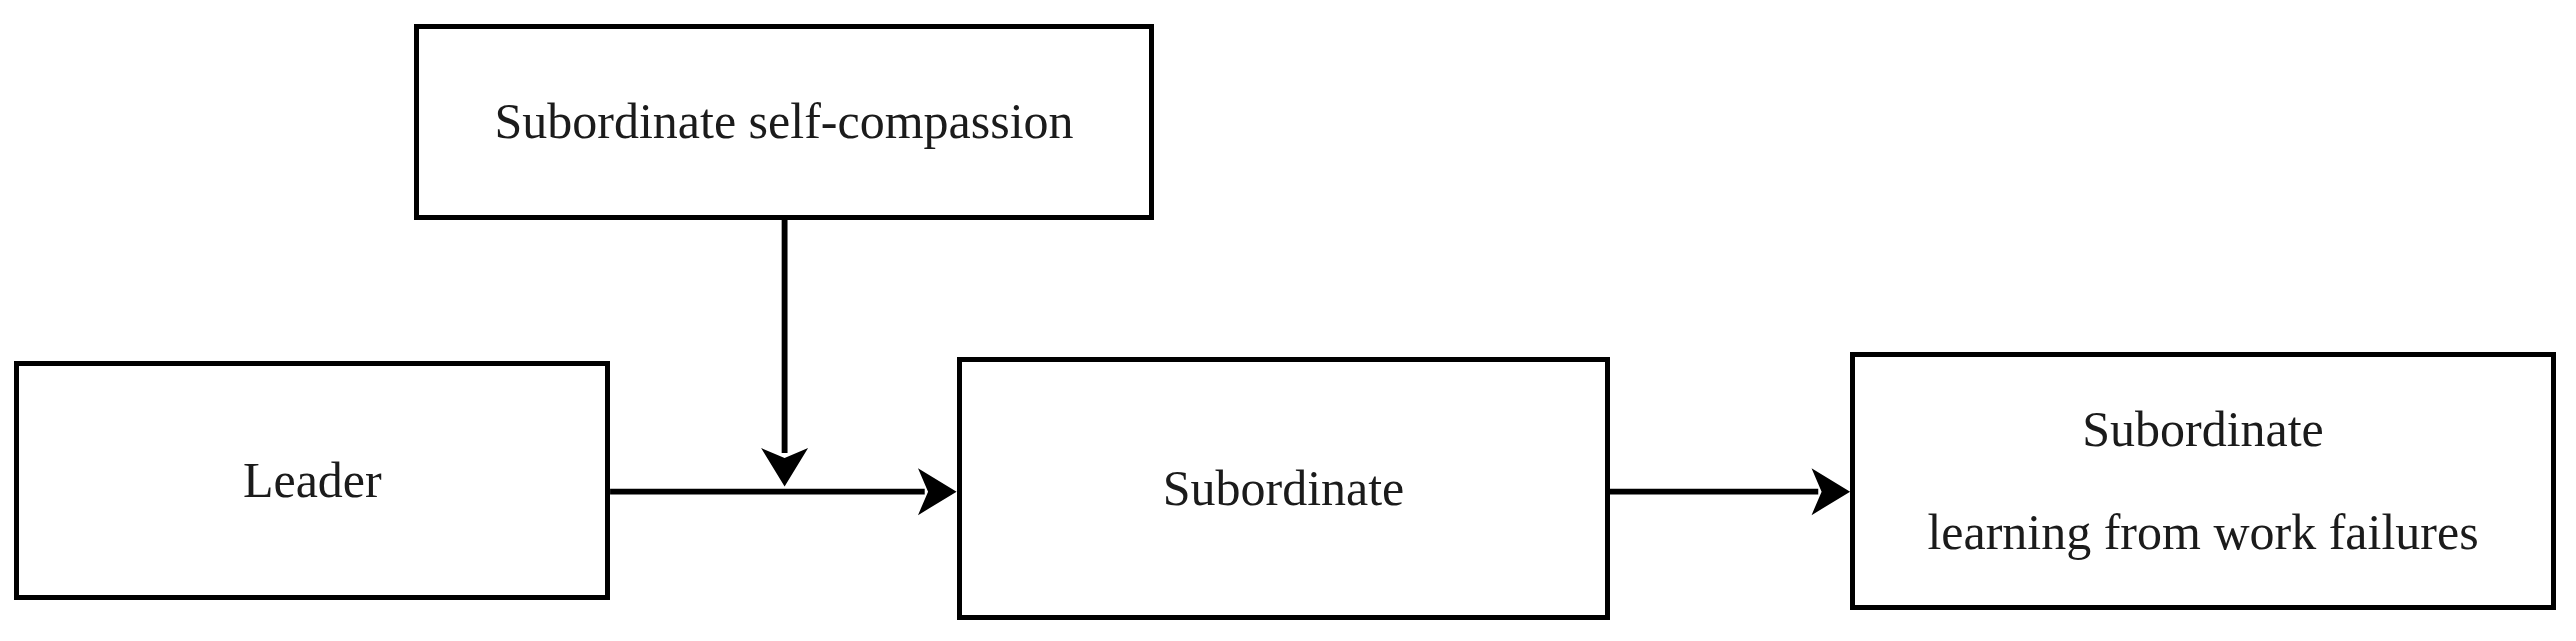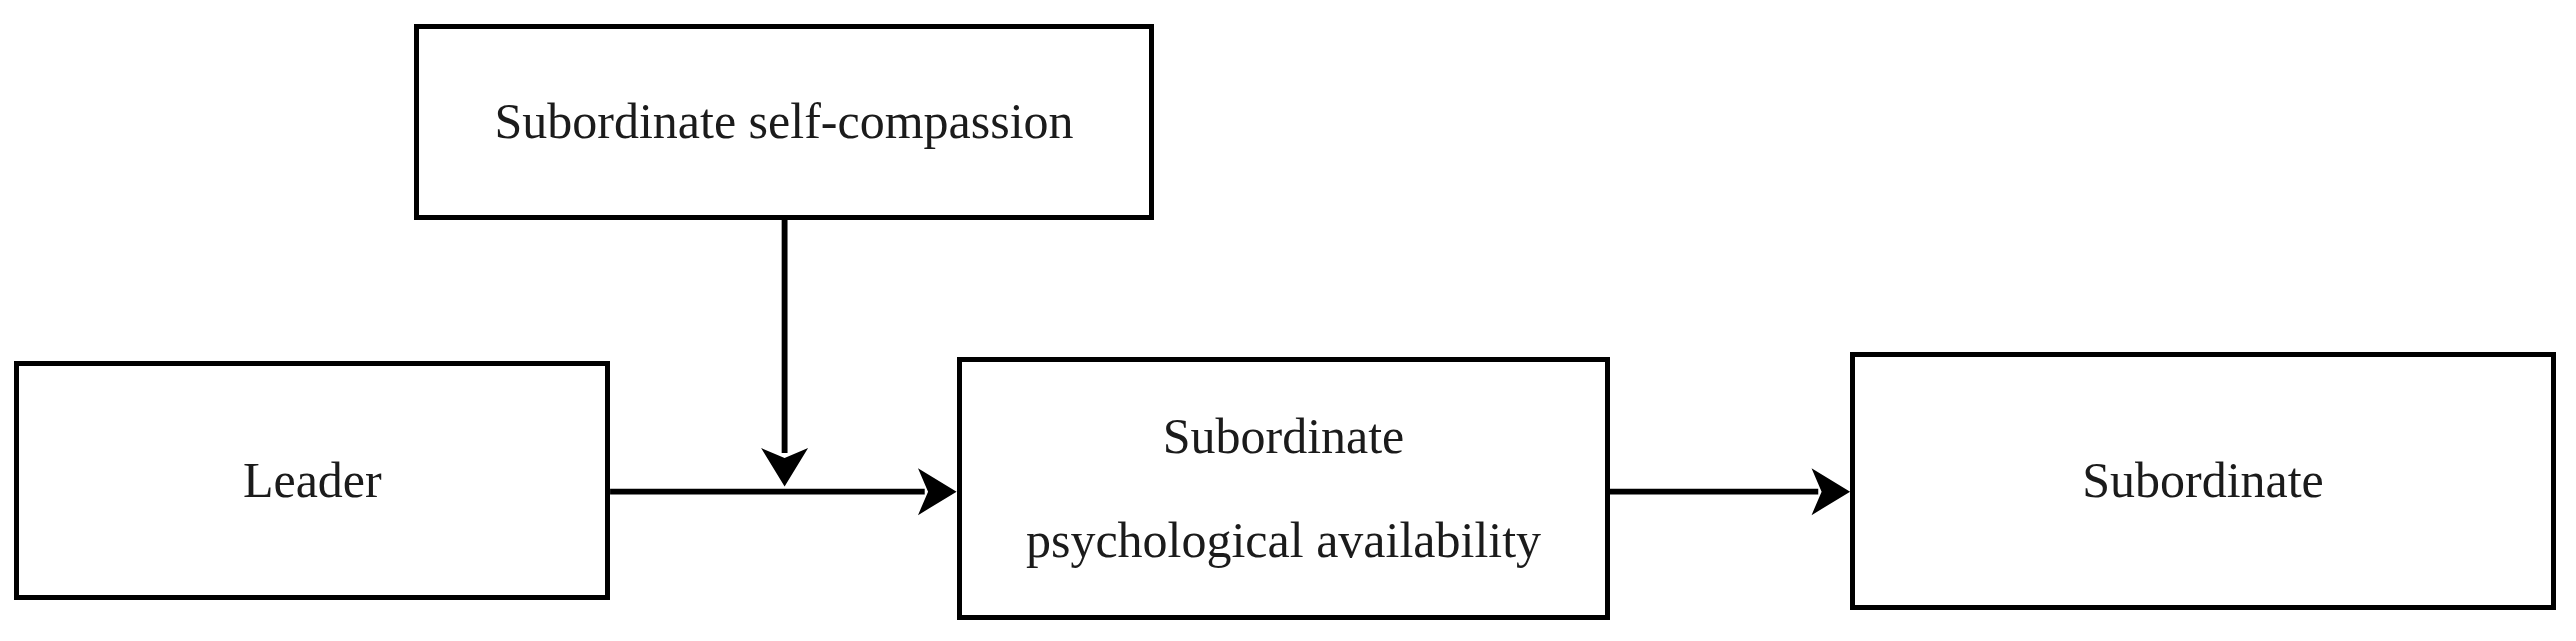--- a/index.html
+++ b/index.html
@@ -82,21 +82,21 @@
   <div class="node" id="node-moderator">
     <span>Subordinate self-compassion</span>
   </div>
 
   <div class="node" id="node-antecedent">
     <span>Leader</span>
   </div>
 
   <div class="node" id="node-mediator">
     <span>Subordinate</span>
-    <span>psychological availability</span>
   </div>
 
   <div class="node" id="node-outcome">
     <span>Subordinate</span>
+    <span>learning from work failures</span>
   </div>
 
 </div>
 
 
 </body></html>

